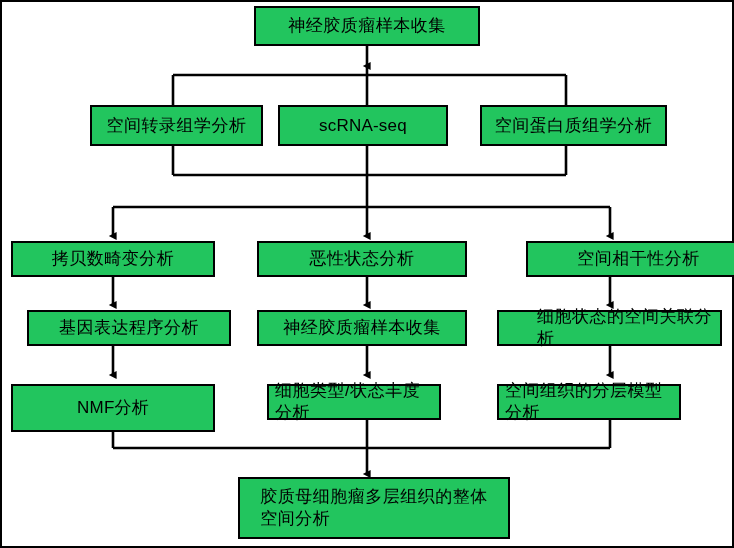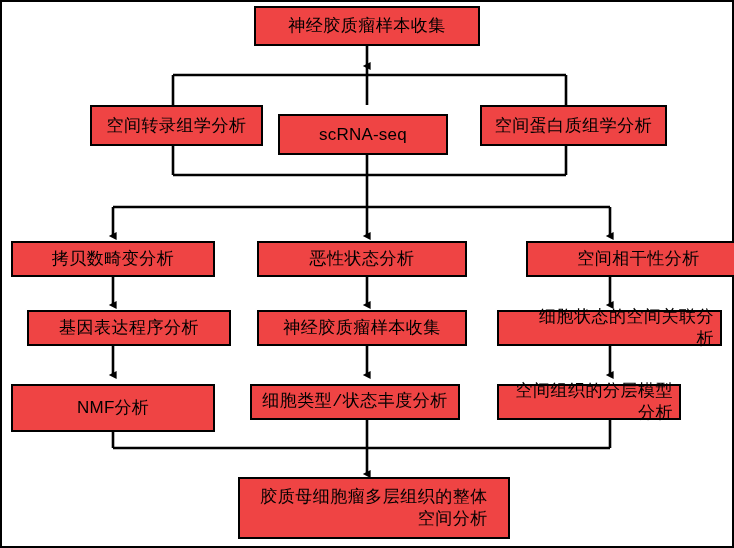--- a/index.html
+++ b/index.html
@@ -31,26 +31,26 @@
   svg#wires {
     position: absolute;
     left: 0;
     top: 0;
     width: 734px;
     height: 548px;
   }
   .node {
     position: absolute;
     border: 2px solid #000000;
-    background: #ef4444;
+    background: #22c55e;
     box-sizing: border-box;
     display: flex;
     align-items: center;
     justify-content: center;
-    text-align: right;
+    text-align: left;
     color: #000000;
     font-size: 17px;
     line-height: 22px;
     letter-spacing: 0.5px;
     z-index: 2;
   }
   .node .label {
     display: block;
     padding: 0 6px;
     white-space: pre-line;
@@ -108,21 +108,21 @@
     </g>
   </svg>
 
   <div class="node" style="left:254px; top:6px; width:226px; height:40px;">
     <span class="label">神经胶质瘤样本收集</span>
   </div>
 
   <div class="node" style="left:90px; top:105px; width:173px; height:41px;">
     <span class="label">空间转录组学分析</span>
   </div>
-  <div class="node latin" style="left:278px; top:114px; width:170px; height:41px;">
+  <div class="node latin" style="left:278px; top:105px; width:170px; height:41px;">
     <span class="label">scRNA-seq</span>
   </div>
   <div class="node" style="left:480px; top:105px; width:187px; height:41px;">
     <span class="label">空间蛋白质组学分析</span>
   </div>
 
   <div class="node" style="left:11px; top:241px; width:204px; height:36px;">
     <span class="label">拷贝数畸变分析</span>
   </div>
   <div class="node" style="left:11px; top:310px; width:204px; height:36px;margin-left:16px;">
@@ -131,21 +131,21 @@
   <div class="node latin" style="left:11px; top:384px; width:204px; height:48px;">
     <span class="label">NMF分析</span>
   </div>
 
   <div class="node" style="left:257px; top:241px; width:210px; height:36px;">
     <span class="label">恶性状态分析</span>
   </div>
   <div class="node" style="left:257px; top:310px; width:210px; height:36px;">
     <span class="label">神经胶质瘤样本收集</span>
   </div>
-  <div class="node" style="left:250px; top:384px; width:210px; height:36px;font-family:Liberation Mono, monospace;">
+  <div class="node" style="left:267px; top:384px; width:174px; height:36px;">
     <span class="label">细胞类型/状态丰度分析</span>
   </div>
 
   <div class="node" style="left:526px; top:241px; width:225px; height:36px;">
     <span class="label">空间相干性分析</span>
   </div>
   <div class="node" style="left:497px; top:310px; width:225px; height:36px;padding-left:32px;">
     <span class="label">细胞状态的空间关联分析</span>
   </div>
   <div class="node" style="left:497px; top:384px; width:184px; height:36px;">

